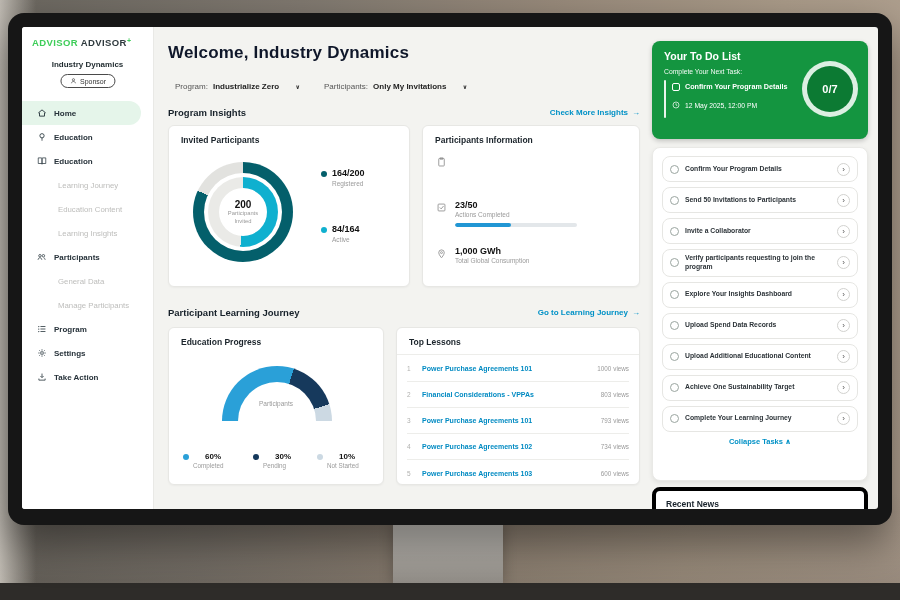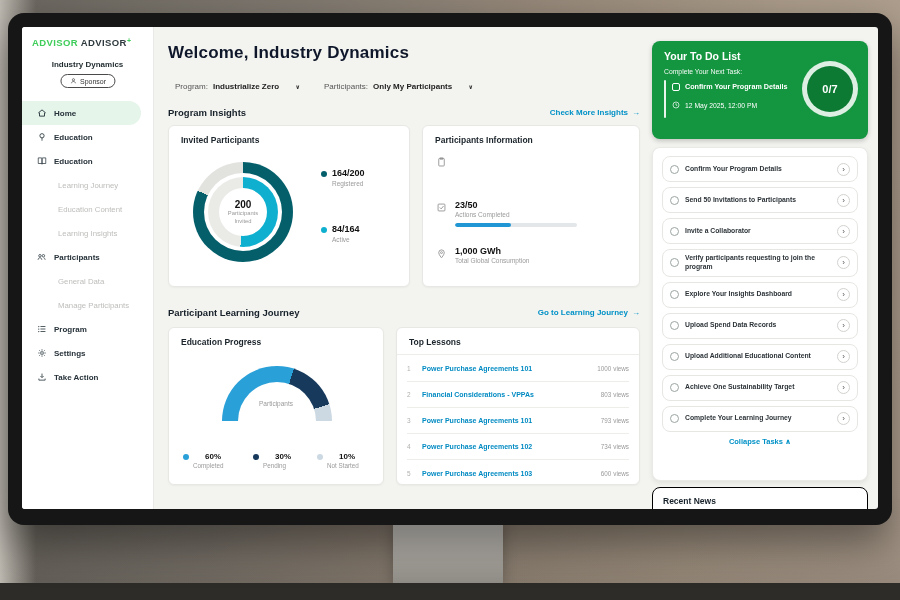--- a/index.html
+++ b/index.html
@@ -94,21 +94,21 @@
   .tg-due{position:absolute;left:20px;top:60px;display:flex;gap:5px;align-items:center;font-size:6.8px}
   .ring{position:absolute;right:10px;top:20px;width:56px;height:56px;border-radius:50%;background:rgba(255,255,255,.85);display:flex;align-items:center;justify-content:center}
   .ring-in{width:46px;height:46px;border-radius:50%;background:#0c7a33;display:flex;align-items:center;justify-content:center;font-size:11px;font-weight:800;color:#fff}
 
   .tasks{position:absolute;left:630px;top:120px;width:216px;height:334px;background:#fff;border-radius:8px;border:1px solid #e9e9e6;box-shadow:0 2px 5px rgba(0,0,0,.08);padding:8px 9px}
   .task{display:flex;align-items:center;gap:6px;border:1px solid #e6e6e3;border-radius:8px;padding:4px 7px;margin-bottom:5px;min-height:26px;cursor:pointer;background:#fff}
   .task-check{width:9px;height:9px;border:1px solid #9aa5a0;border-radius:50%;flex-shrink:0;cursor:pointer}
   .task-label{flex:1;font-size:6.8px;font-weight:700;color:#2c3338;line-height:1.3}
   .task-chev{width:13px;height:13px;border:1px solid #d2d2cf;border-radius:50%;display:flex;align-items:center;justify-content:center;font-size:8px;color:#555;flex-shrink:0;cursor:pointer}
   .collapse{margin-top:4px;text-align:center;font-size:7.5px;font-weight:700;color:#0091c6;cursor:pointer}
-  .news{position:absolute;left:630px;top:460px;width:216px;height:40px;background:#fff;border-radius:8px 8px 0 0;border:1px solid #000000;padding:8px 10px}
+  .news{position:absolute;left:630px;top:460px;width:216px;height:40px;background:#fff;border-radius:8px 8px 0 0;border:4px solid #000000;padding:8px 10px}
   .news-title{font-size:8.5px;font-weight:800;color:#17212a}
   svg{display:block}
 </style>
 </head>
 <body>
 
 <div class="stand"></div>
 <div class="desk"></div>
 
 <div class="monitor">
@@ -220,21 +220,21 @@
     <div class="filter">
       <span>Program:</span>
       <span class="select">
         <span>Industrialize Zero</span>
         <span class="chev">∨</span>
       </span>
     </div>
     <div class="filter">
       <span>Participants:</span>
       <span class="select">
-        <span>Only My Participants</span>
+        <span>Only My Invitations</span>
         <span class="chev">∨</span>
       </span>
     </div>
   </div>
 
   <div class="sec-title" style="left:146px;top:80px">Program Insights</div>
   <div class="sec-link" style="right:238px;top:81px">
     <span>Check More Insights</span>
     <span>→</span>
   </div>

